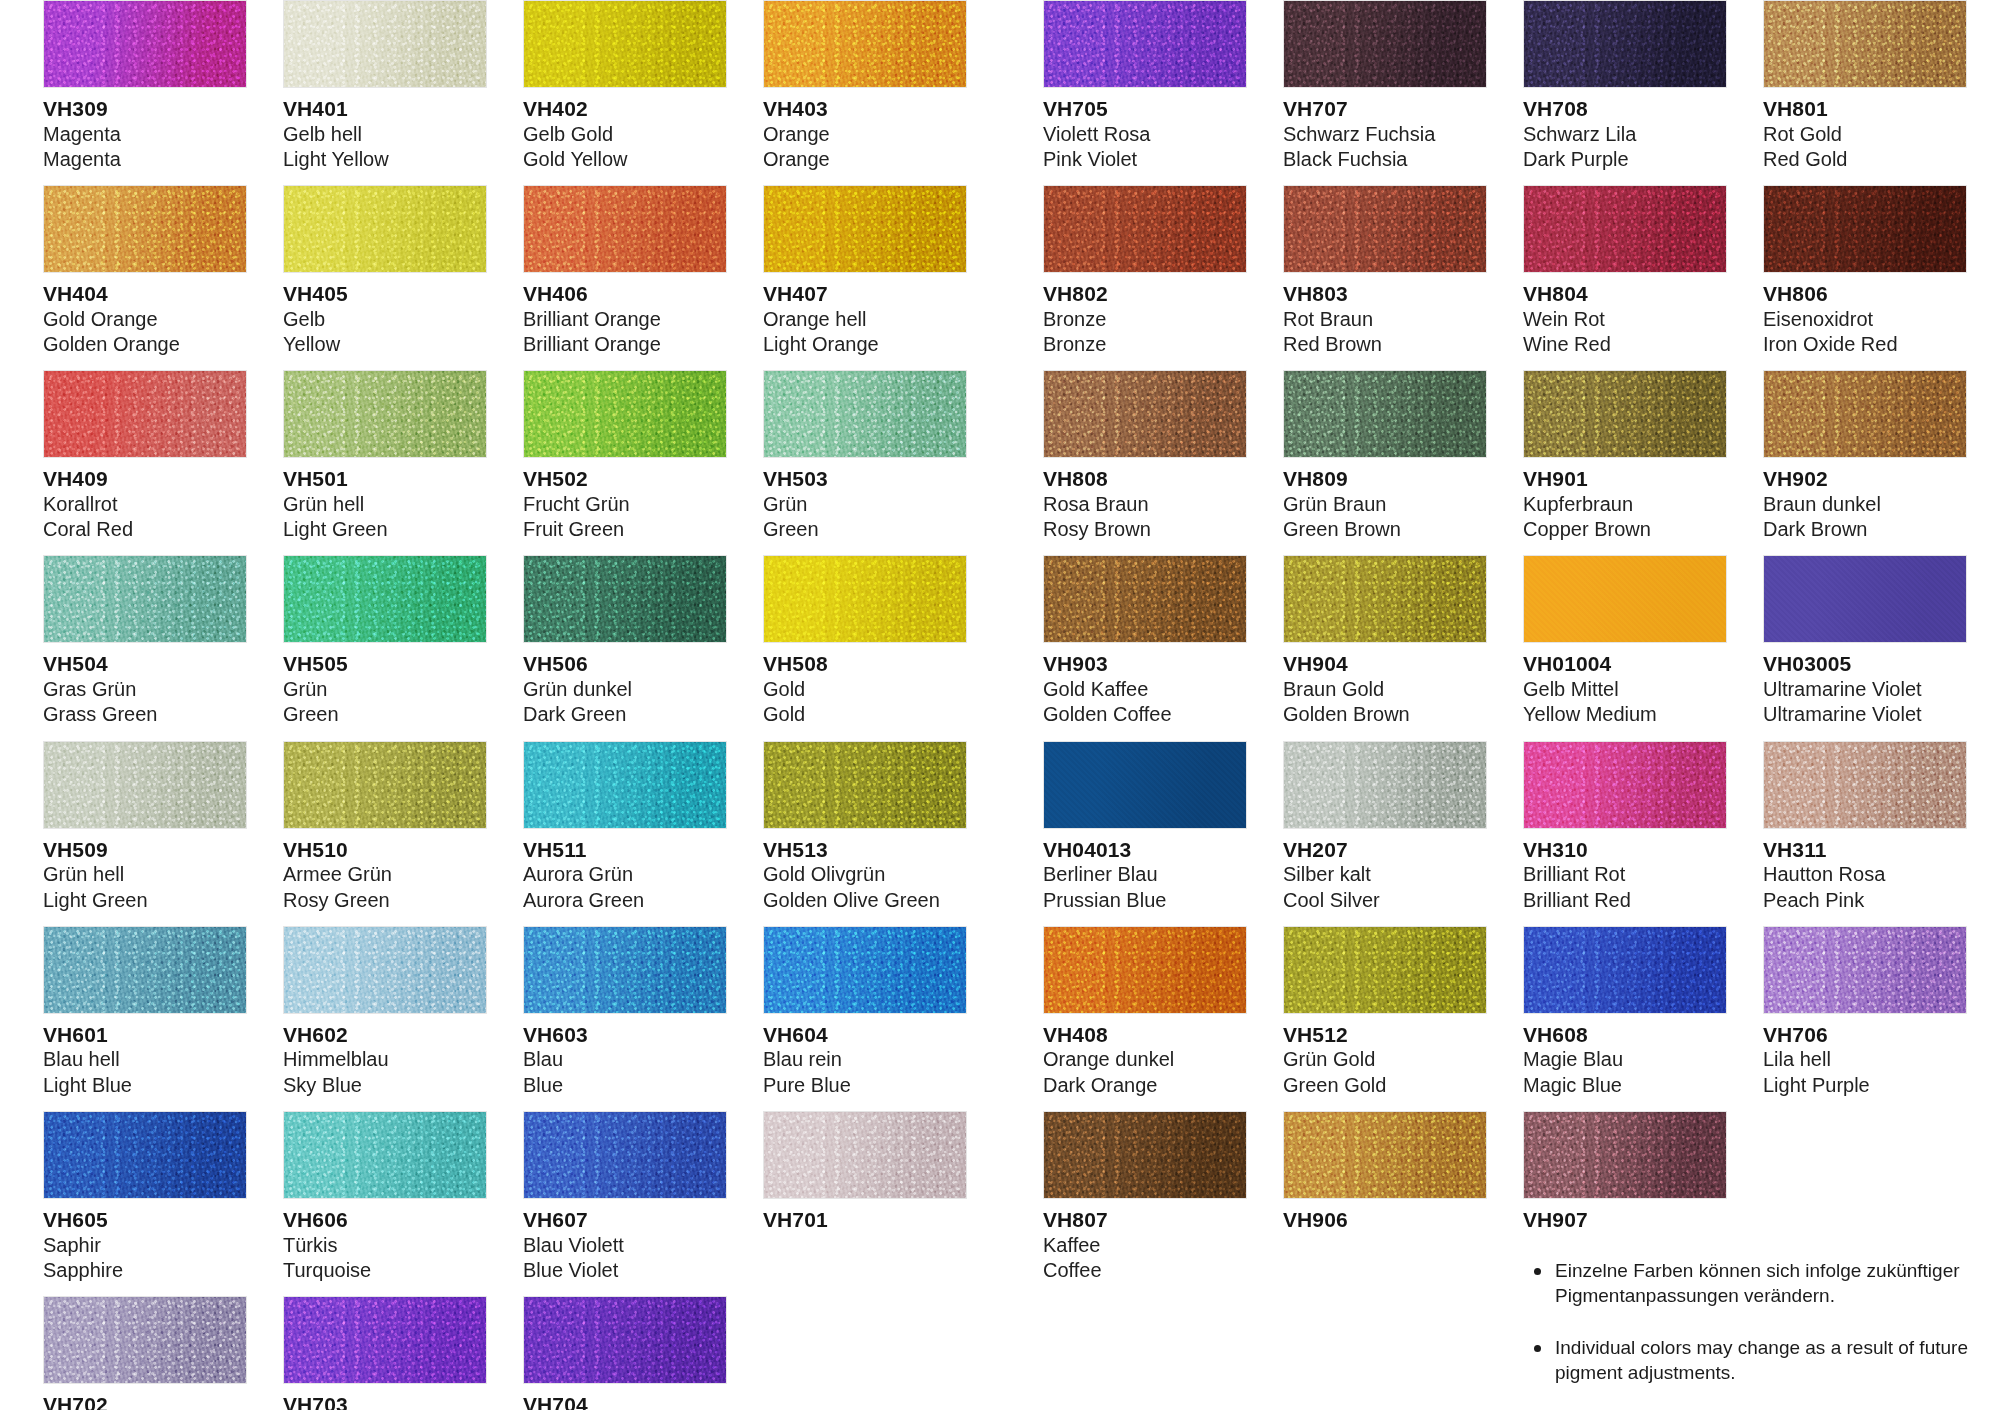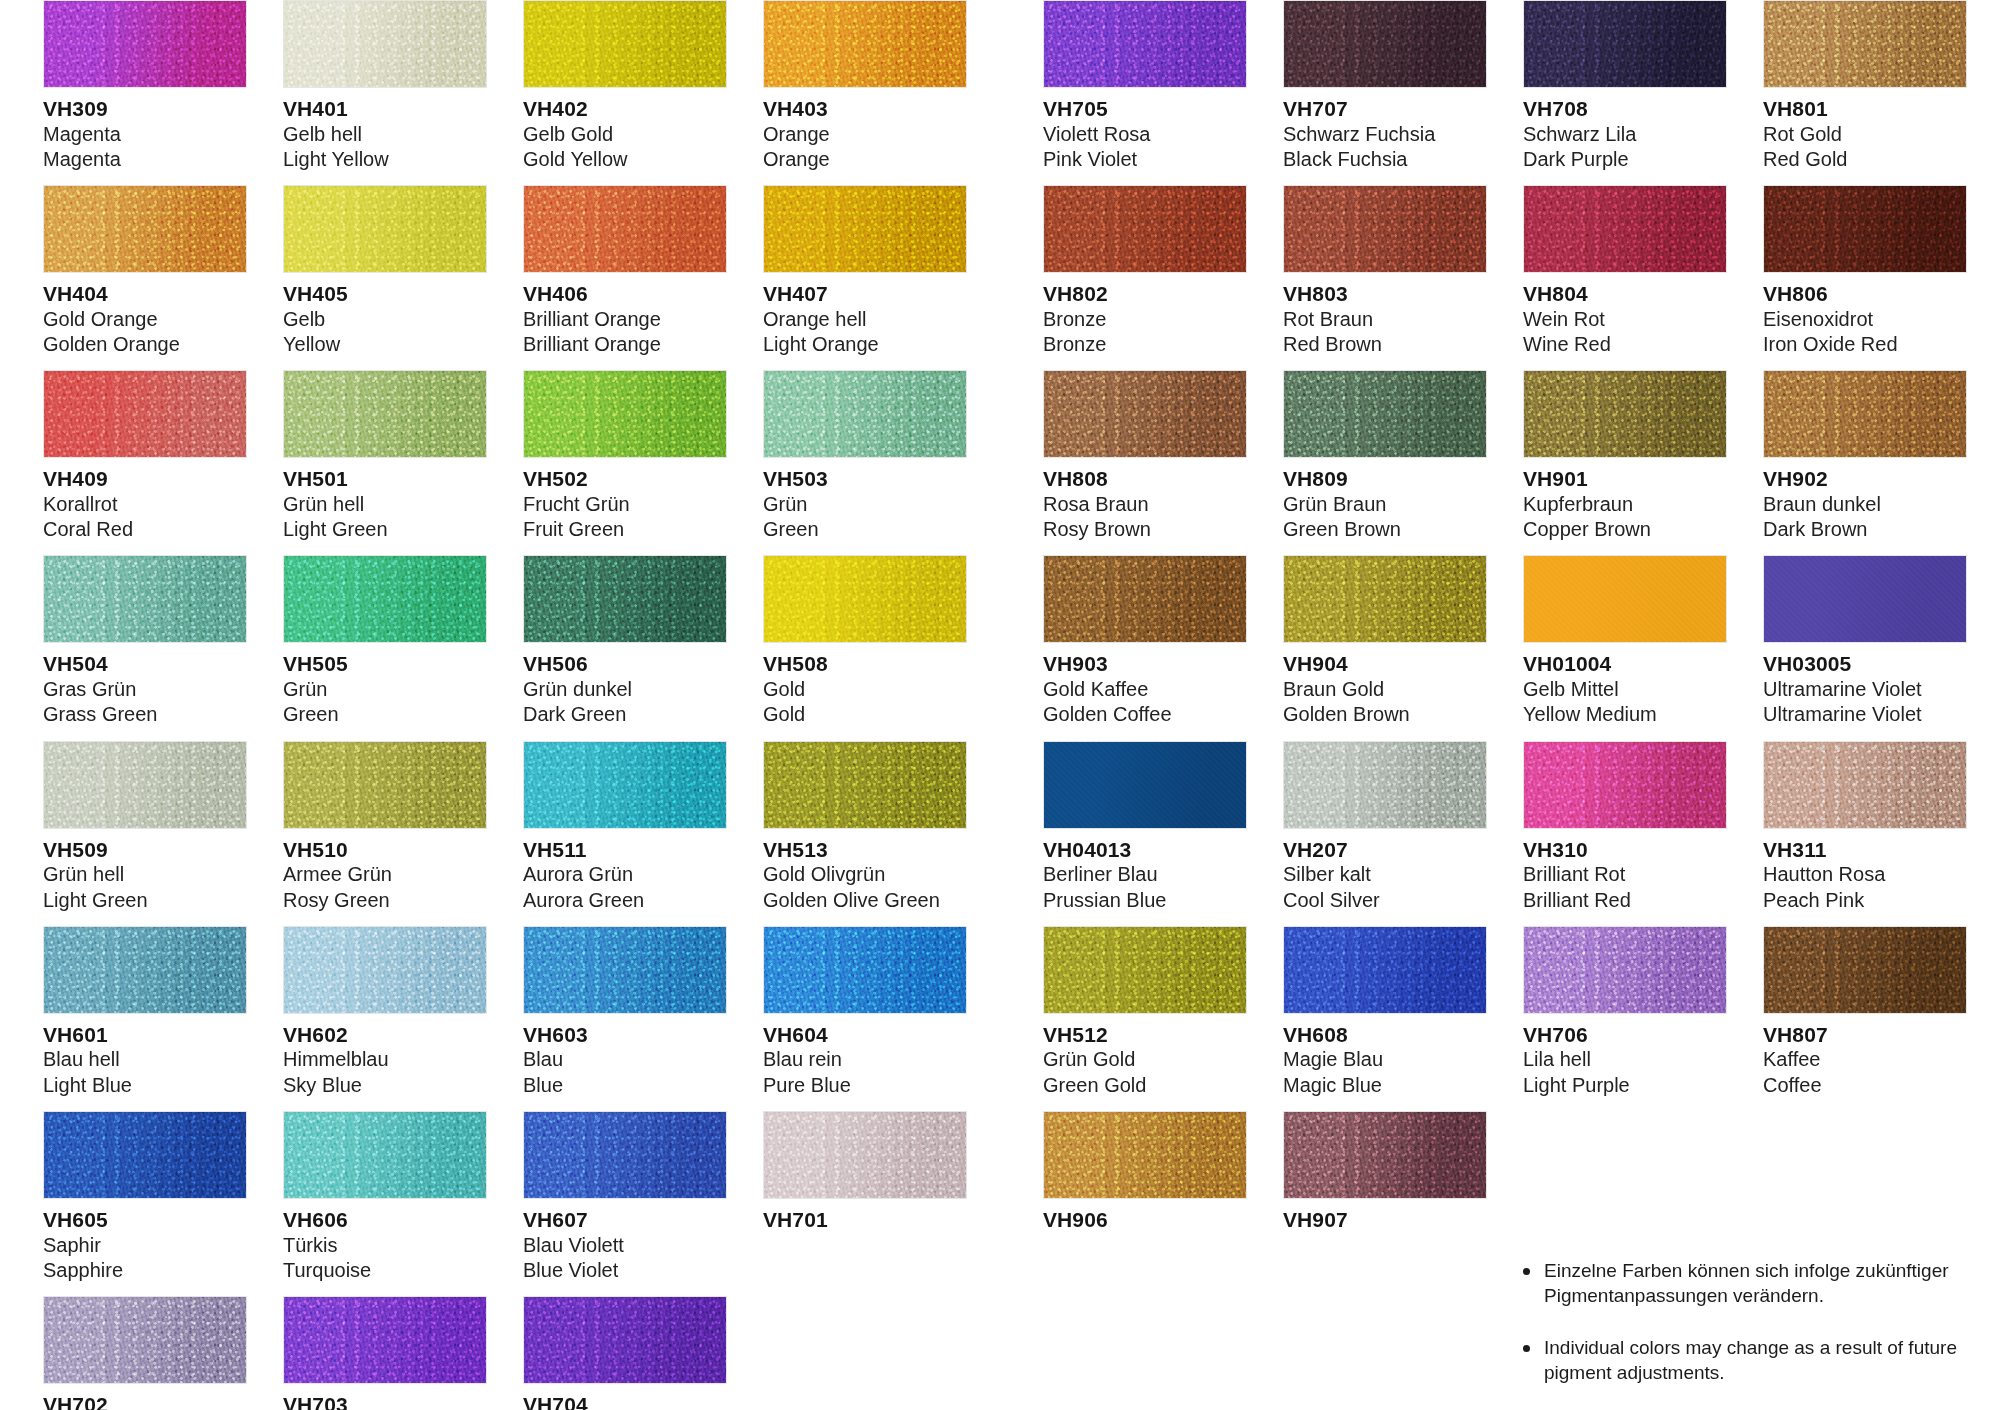--- a/index.html
+++ b/index.html
@@ -65,21 +65,21 @@
   }
 
   .code{
     font-weight:bold;font-size:21px;letter-spacing:.1px;
     margin-top:9px;line-height:1.18;color:#161616;
   }
   .nm{font-size:20px;line-height:1.26;color:#222222;}
   .cell.small .nm{font-size:16.5px;line-height:1.3;}
 
   .notes{width:480px;padding-top:18px;padding-left:18px;box-sizing:border-box;}
-  .note{display:flex;align-items:flex-start;margin-bottom:26px;}
+  .note{display:flex;align-items:flex-start;margin-bottom:26px;justify-content:flex-end;}
   .bullet{
     width:7px;height:7px;border-radius:50%;background:#1b1b1b;
     margin-top:10px;margin-right:14px;flex:0 0 auto;
   }
   .note p{margin:0;font-size:19px;line-height:1.33;color:#1b1b1b;max-width:430px;}
 </style>
 </head>
 <body>
 
 <div class="sheet">
@@ -631,20 +631,31 @@
             <div class="grain"></div>
             <div class="streak"></div>
             <div class="flake"></div>
           </div>
           <div class="code">VH311</div>
           <div class="nm">Hautton Rosa</div>
           <div class="nm">Peach Pink</div>
         </div>
         <div class="cell">
           <div class="swatch">
+            <div class="base" style="background: linear-gradient(100deg, rgb(217, 114, 30) 0%, rgb(217, 114, 30) 28%, rgb(194, 90, 16) 78%, rgb(194, 90, 16) 100%);"></div>
+            <div class="grain"></div>
+            <div class="streak"></div>
+            <div class="flake"></div>
+          </div>
+          <div class="code">VH408</div>
+          <div class="nm">Orange dunkel</div>
+          <div class="nm">Dark Orange</div>
+        </div>
+        <div class="cell">
+          <div class="swatch">
             <div class="base" style="background: linear-gradient(100deg, rgb(163, 160, 42) 0%, rgb(163, 160, 42) 28%, rgb(142, 139, 28) 78%, rgb(142, 139, 28) 100%);"></div>
             <div class="grain"></div>
             <div class="streak"></div>
             <div class="flake"></div>
           </div>
           <div class="code">VH512</div>
           <div class="nm">Grün Gold</div>
           <div class="nm">Green Gold</div>
         </div>
         <div class="cell">

